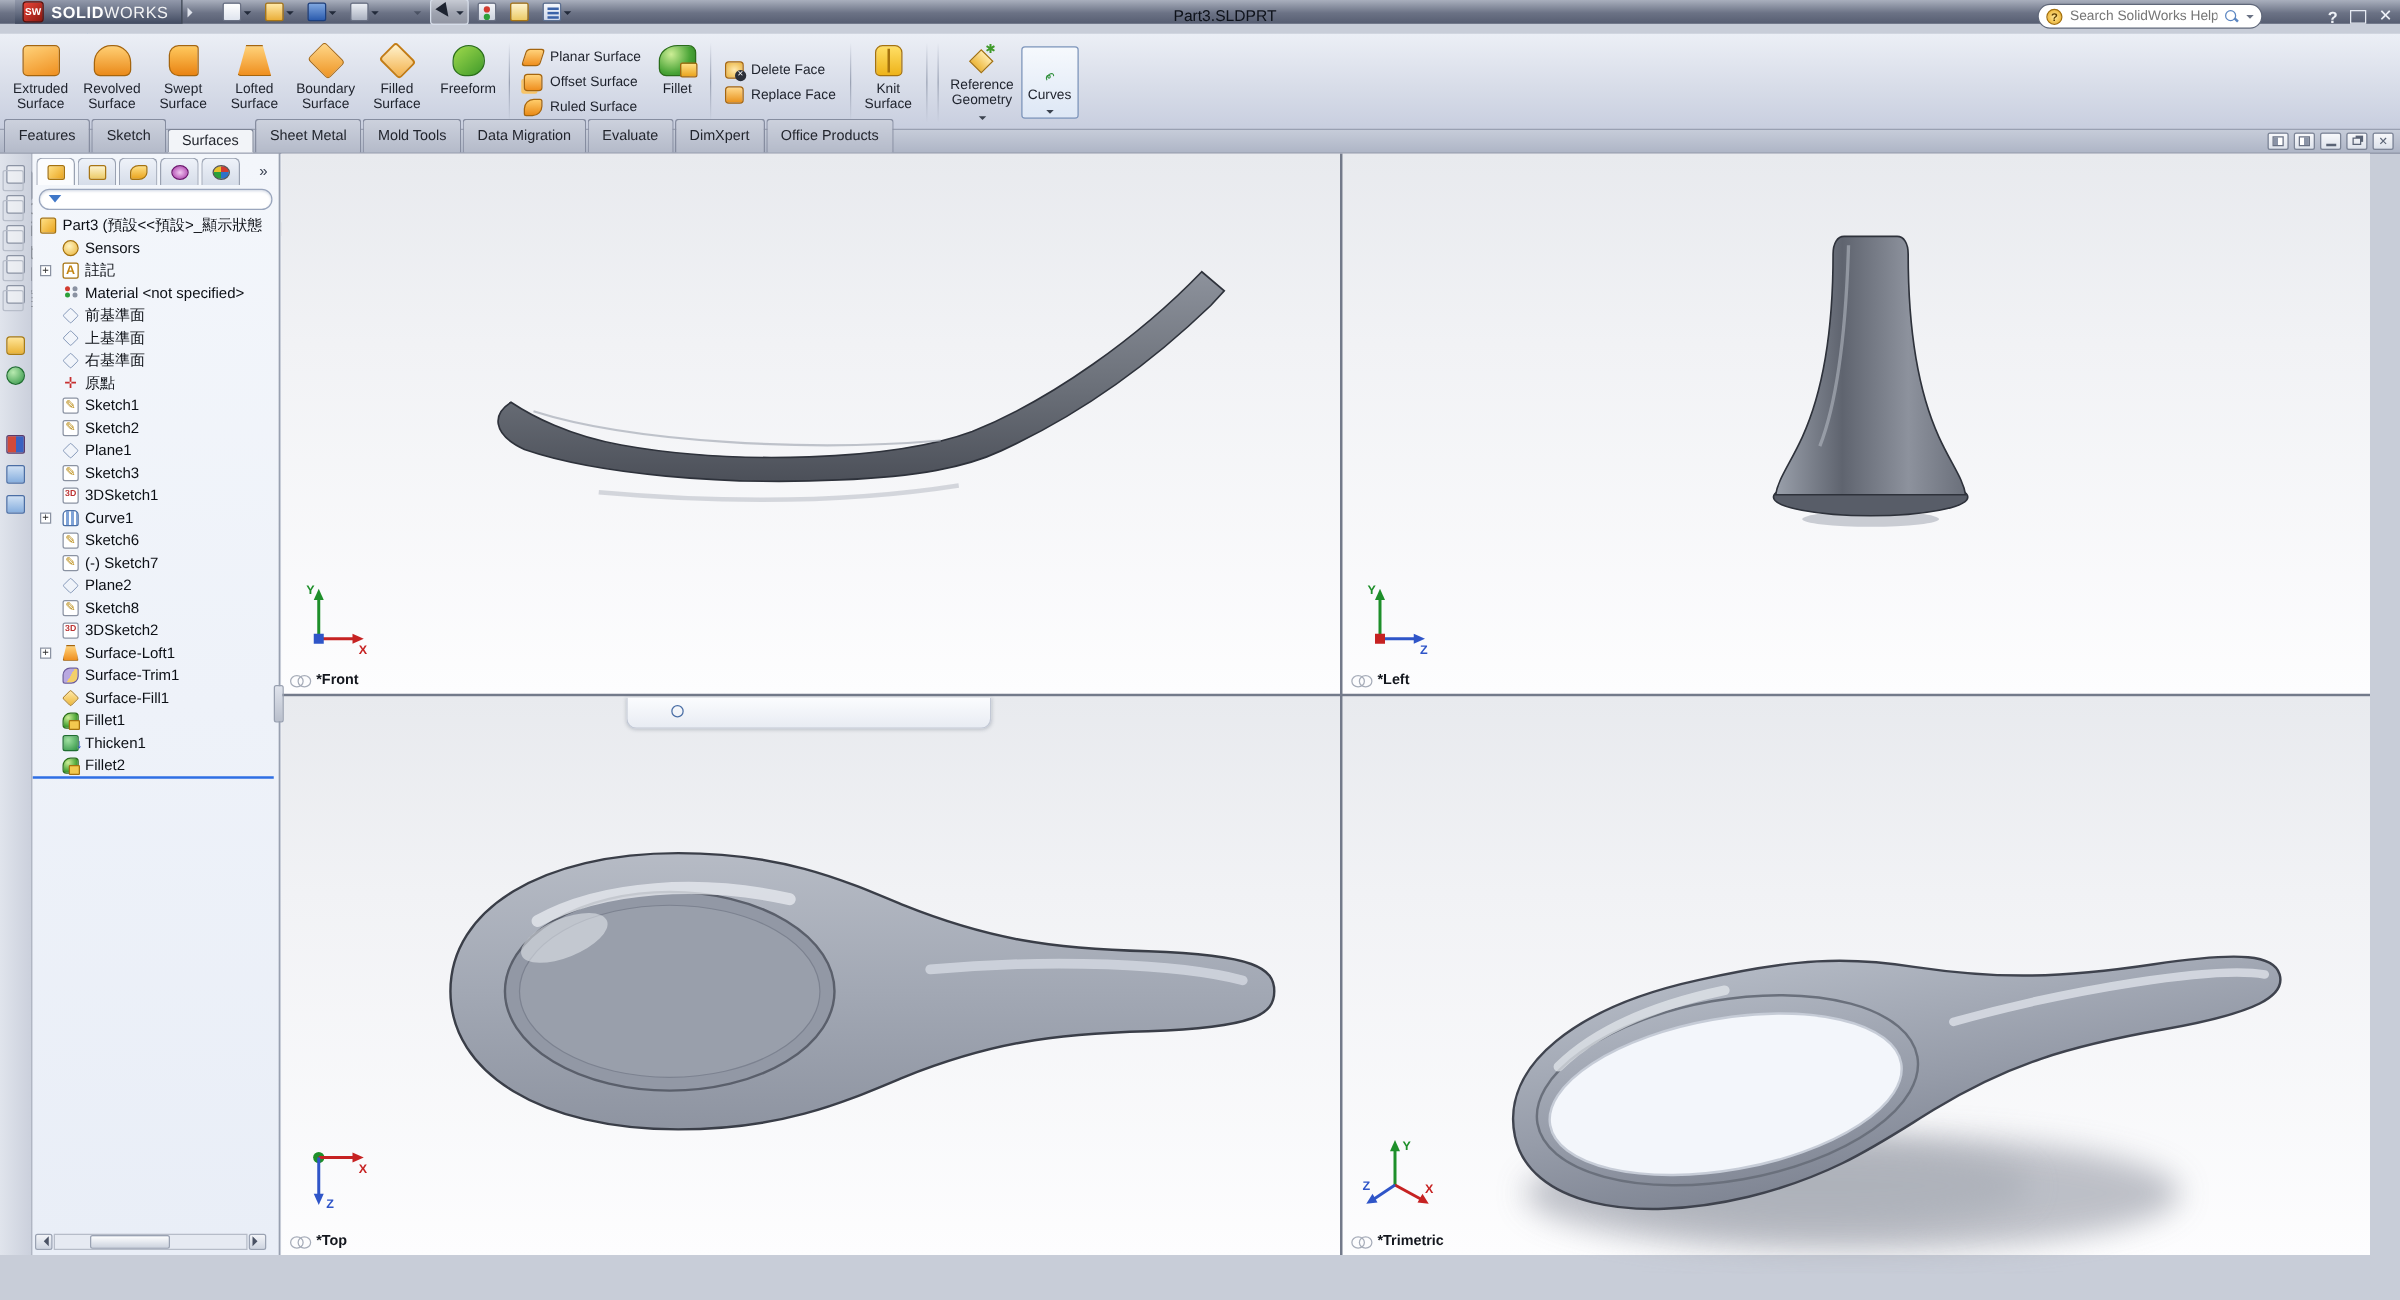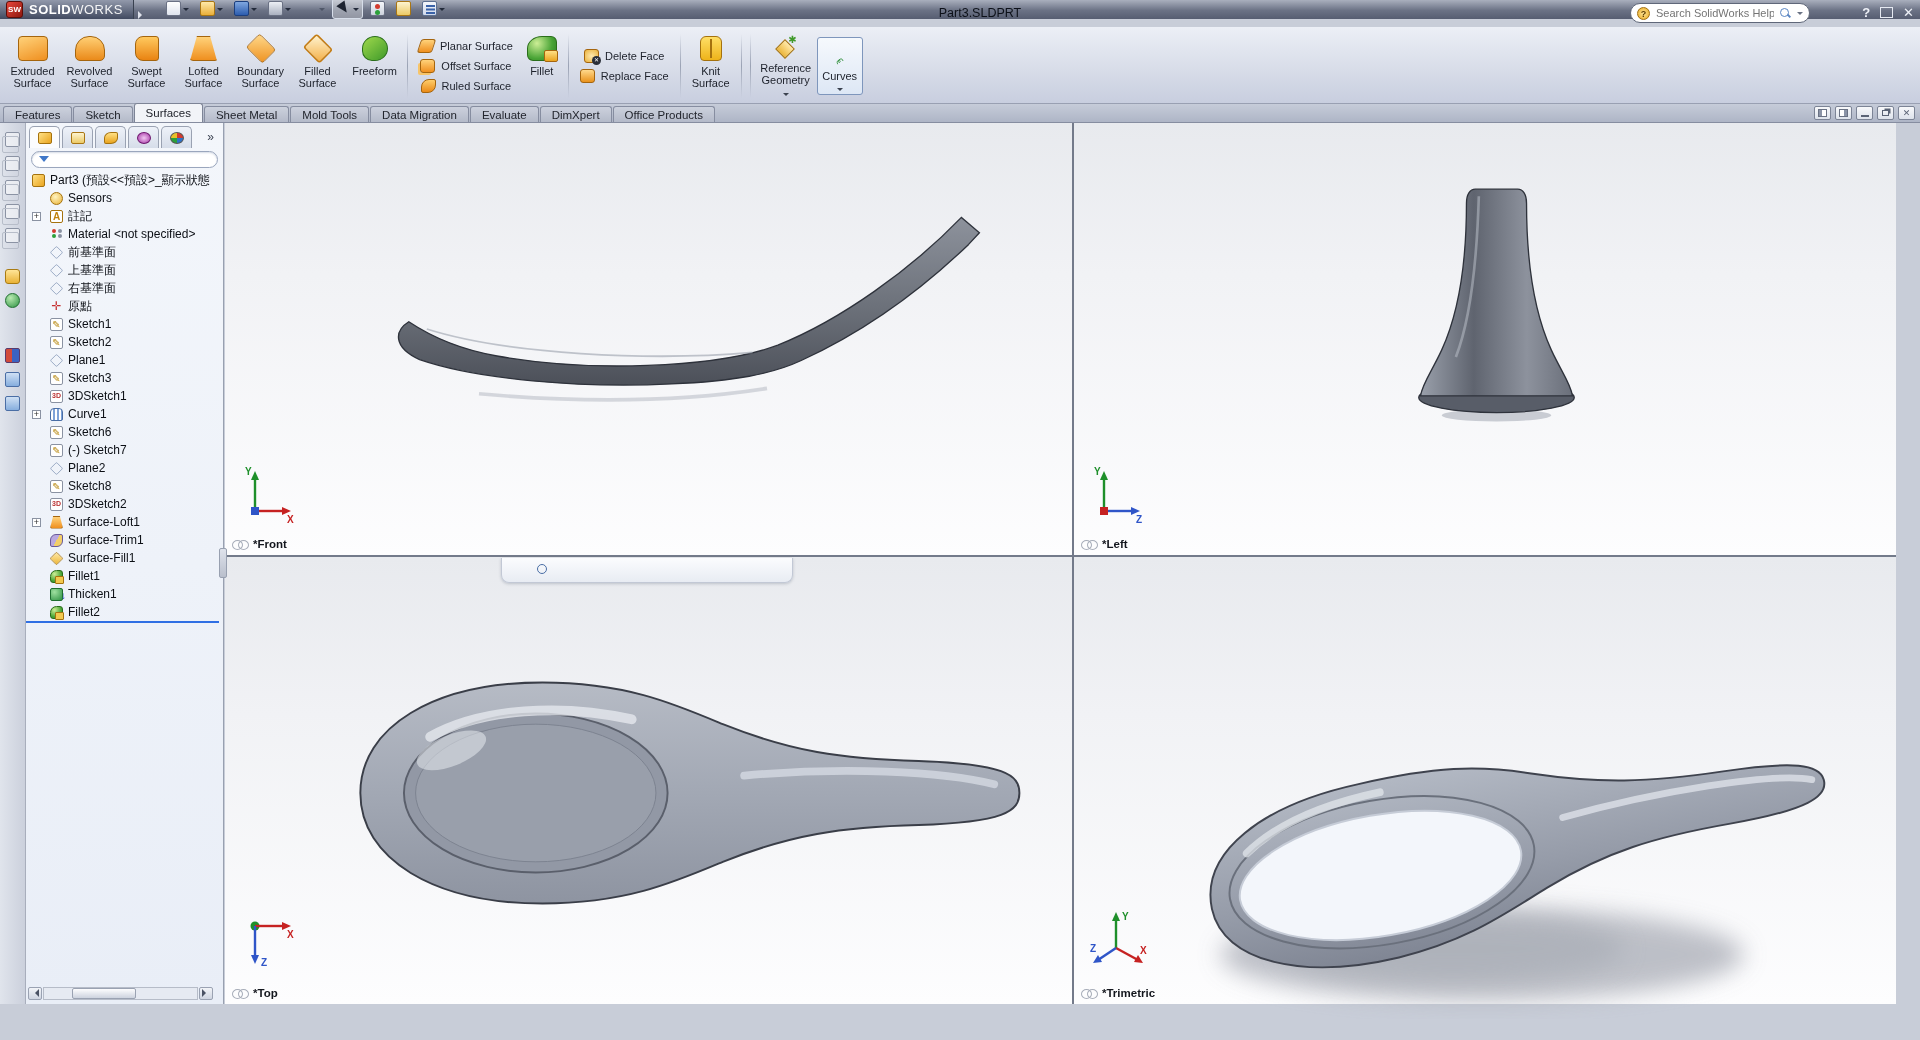--- a/index.html
+++ b/index.html
@@ -2,21 +2,21 @@
 <html><head>
 <meta charset="utf-8">
 <style>
   html,body{margin:0;padding:0;background:#9aa0ad;}
   *{box-sizing:border-box;}
   #root{position:relative;width:1920px;height:1040px;overflow:hidden;
         font-family:"Liberation Sans","DejaVu Sans",sans-serif;background:#c8cdd8;}
 
   
   .titlebar{position:absolute;left:0;top:0;right:0;height:19px;
-    background:linear-gradient(#a9afbd,#6b7285 55%,#565d71);display:flex;align-items:flex-end;}
+    background:linear-gradient(#a9afbd,#6b7285 55%,#565d71);display:flex;align-items:center;padding-left:12px;}
   .logo-area{display:flex;align-items:center;gap:6px;height:100%;padding:0 10px 0 6px;
     background:linear-gradient(#9299ab,#414a60);border-right:1px solid #39414f;}
   .sw-mark{width:17px;height:17px;border-radius:3px;background:linear-gradient(135deg,#e8463a,#8d170f);
     color:#fff;font-size:8px;font-weight:bold;display:flex;align-items:center;justify-content:center;border:1px solid #5d0d07;}
   .brand{color:#fff;font-size:13px;letter-spacing:.5px;}
   .brand b{font-weight:bold;} .brand span{font-weight:normal;opacity:.92;}
   .brand-arrow{width:0;height:0;border:4px solid transparent;border-left-color:#dfe3ec;margin-left:4px;}
   .qt{display:flex;align-items:center;margin-left:16px;gap:3px;}
   .qbtn{display:flex;align-items:center;padding:2px 3px;border-radius:3px;border:1px solid transparent;}
   .qbtn.pressed{background:rgba(255,255,255,.35);border-color:#d7deea;}
@@ -59,21 +59,21 @@
   .bigicon{width:30px;height:25px;border-radius:4px;}
   .ic-extruded{background:linear-gradient(160deg,#ffd27a,#ef8f1f);border:1px solid #a5650e;}
   .ic-revolved{background:linear-gradient(#ffcf74,#ea8a1a);border:1px solid #a5650e;border-radius:14px 14px 5px 5px;}
   .ic-swept{background:linear-gradient(#ffc95e,#e98312);border:1px solid #a5650e;border-radius:8px 3px 3px 8px;width:24px;}
   .ic-lofted{background:linear-gradient(#ffd27a,#ef8f1f);border:1px solid #a5650e;clip-path:polygon(28% 0,72% 0,95% 100%,5% 100%);}
   .ic-boundary{background:linear-gradient(135deg,#ffd88a,#ee9322);border:1px solid #a5650e;transform:rotate(45deg) scale(.78);}
   .ic-filled{background:linear-gradient(135deg,#fff3cf,#f3b049);border:2px solid #c47c13;transform:rotate(45deg) scale(.78);}
   .ic-freeform{background:linear-gradient(140deg,#9fd94c,#3f9a2a);border:1px solid #2a6e1a;border-radius:50% 50% 50% 10px;width:26px;}
   .vsep{width:1px;margin:5px 4px;background:linear-gradient(180deg,rgba(150,158,175,0),#9aa2b4,rgba(150,158,175,0));}
   .stack{display:flex;flex-direction:column;justify-content:center;gap:3px;padding:0 7px;}
-  .srow{display:flex;align-items:center;gap:6px;font-size:11px;color:#1d212b;height:17px;white-space:nowrap;justify-content:center;}
+  .srow{display:flex;align-items:center;gap:6px;font-size:11px;color:#1d212b;height:17px;white-space:nowrap;}
   .srow.disabled{color:#97a0b1;}
   .si{width:15px;height:14px;border-radius:3px;flex:0 0 auto;}
   .si-planar{background:linear-gradient(#ffd27a,#ef8f1f);border:1px solid #a5650e;transform:skewX(-18deg);}
   .si-offset{background:linear-gradient(#ffd27a,#ef8f1f);border:1px solid #a5650e;box-shadow:-3px 3px 0 -1px #f7c468;}
   .si-ruled{background:linear-gradient(#ffcd6a,#ea8a17);border:1px solid #a5650e;border-radius:8px 2px 8px 2px;}
   .si-delete{background:radial-gradient(#ffe9b0,#eab23c);border:1px solid #a5650e;position:relative;}
   .si-delete::after{content:"✕";position:absolute;right:-3px;bottom:-3px;width:9px;height:9px;border-radius:50%;
     background:#2b2f39;color:#fff;font-size:6px;line-height:9px;text-align:center;}
   .si-replace{background:linear-gradient(#ffd98c,#e9921c);border:1px solid #a5650e;}
   .si-gray{background:linear-gradient(#e6e9ef,#b9bfcc);border:1px solid #949cac;}
@@ -86,21 +86,21 @@
   .ic-refgeom::before{content:"";position:absolute;left:3px;top:6px;width:12px;height:12px;transform:rotate(45deg);
     background:linear-gradient(#ffe9a8,#ecb63a);border:1px solid #a5720e;}
   .ic-refgeom::after{content:"✱";position:absolute;right:0;top:-2px;color:#3f9a2a;font-size:10px;}
   .curves-btn{border:1px solid #7e96bc;border-radius:3px;background:linear-gradient(#f6f9fd,#dde7f5);
     margin:8px 0;padding-top:19px;width:46px;}
   .caret-sm{width:0;height:0;border:3.5px solid transparent;border-top-color:#3b424f;margin-top:2px;}
 
   
   .tabs{position:absolute;left:0;top:104px;right:0;height:19px;background:linear-gradient(#c6ccd9,#aeb5c6);
     display:flex;align-items:flex-end;padding-left:3px;border-bottom:1px solid #868da0;}
-  .tab{height:16px;padding:0 11px;font-size:11.5px;display:flex;align-items:center;color:#22252d;
+  .tab{height:27px;padding:0 11px;font-size:11.5px;display:flex;align-items:center;color:#22252d;
     background:linear-gradient(#ccd1dd,#b4bac9);border:1px solid #868da0;border-bottom:none;border-radius:3px 3px 0 0;margin-right:1px;}
   .tab.active{background:#f2f4f8;height:19px;border-color:#7d8496;}
   .wincontrols{position:absolute;right:5px;top:106px;display:flex;gap:4px;align-items:center;}
   .wc{width:17px;height:14px;border:1px solid #7c8496;background:linear-gradient(#f8f9fb,#dde2eb);
     border-radius:2px;display:flex;align-items:center;justify-content:center;color:#5a6375;font-size:9px;}
   .wc-pane-l i,.wc-pane-r i{display:block;width:9px;height:8px;border:1px solid #6a7284;}
   .wc-pane-l i{background:linear-gradient(90deg,#8a93a6 50%,#fff 50%);}
   .wc-pane-r i{background:linear-gradient(90deg,#fff 50%,#8a93a6 50%);}
   .wc-min i{display:block;width:8px;height:2px;background:#5a6375;margin-top:6px;}
   .wc-restore i{display:block;width:7px;height:6px;border:1px solid #5a6375;box-shadow:2px -2px 0 -0.5px #5a6375;}

